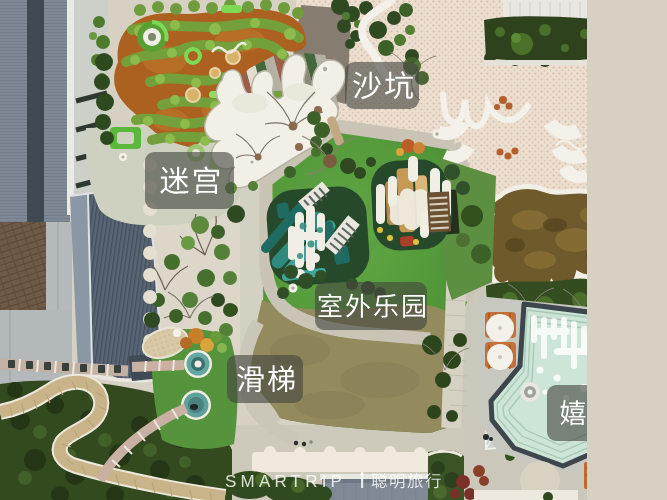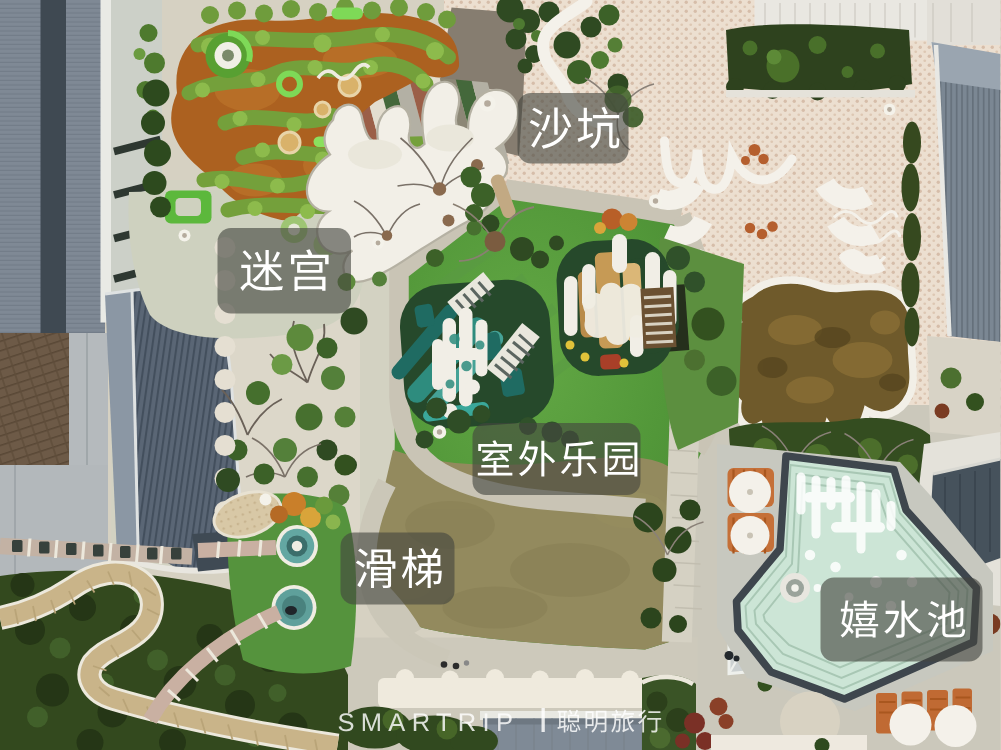--- a/index.html
+++ b/index.html
@@ -1,14 +1,14 @@
 <!DOCTYPE html>
 <html><head><meta charset="utf-8"><title>playground aerial</title>
 <style>html,body{margin:0;padding:0;background:#d6d1c2;font-family:"Liberation Sans",sans-serif;}
-#wrap{width:667px;height:500px;overflow:hidden;}</style></head>
+#wrap{width:587px;height:500px;overflow:hidden;}</style></head>
 <body>
 <div id="wrap">
 <svg width="667" height="500" viewBox="0 0 667 500">
 <defs>
 <path id="g6c99" d="M420 670C394 547 351 419 296 336C315 327 348 308 363 297C416 385 464 523 495 656ZM755 660C814 574 871 456 893 379L962 410C939 487 880 601 819 688ZM824 384C746 160 579 37 298 -18C314 -37 332 -65 340 -87C634 -21 810 117 894 360ZM583 832V228H660V832ZM91 774C157 745 239 696 280 662L325 723C282 757 198 802 133 828ZM37 499C101 469 182 422 221 390L264 452C223 484 141 528 78 554ZM70 -16 134 -66C192 28 260 153 312 258L256 306C200 193 123 61 70 -16Z"></path>
 <path id="g5751" d="M377 663V592H959V663ZM566 827C592 779 621 714 635 672L707 698C693 738 662 801 635 849ZM35 141 57 64C149 103 268 153 381 202L366 269L242 219V528H359V599H242V828H171V599H49V528H171V192C120 172 73 154 35 141ZM475 491V307C475 198 456 65 311 -30C326 -41 352 -71 361 -87C519 17 550 179 550 306V421H737V49C737 -21 743 -38 758 -52C774 -66 797 -72 817 -72C829 -72 856 -72 870 -72C890 -72 911 -68 924 -59C938 -49 948 -35 953 -11C959 12 962 77 962 130C943 137 919 149 904 162C904 102 903 56 901 35C899 15 896 5 891 1C885 -3 875 -5 866 -5C857 -5 843 -5 836 -5C828 -5 822 -4 817 0C812 5 811 19 811 46V491Z"></path>
 <path id="g8ff7" d="M343 767C379 703 419 618 434 565L502 592C486 644 445 728 406 790ZM836 797C812 734 767 644 732 588L791 563C827 616 872 699 909 770ZM74 789C126 734 190 659 219 611L279 655C248 702 182 775 129 828ZM583 830V517H310V448H540C478 341 379 230 294 172C311 158 335 131 347 114C428 177 519 286 583 398V56H656V398C743 307 842 201 894 134L949 184C893 250 787 359 698 448H935V517H656V830ZM248 501H45V431H176V117C132 100 79 53 24 -9L80 -82C129 -12 176 52 208 52C230 52 264 16 306 -12C378 -58 463 -69 593 -69C694 -69 879 -63 950 -58C952 -35 964 5 974 26C873 15 720 6 596 6C479 6 391 13 325 56C290 78 267 98 248 110Z"></path>
 <path id="g5bab" d="M290 503H710V388H290ZM219 566V325H783V566ZM161 238V-79H232V-42H776V-77H850V238ZM232 24V172H776V24ZM421 824C438 795 456 759 469 727H83V515H158V653H841V515H919V727H558C543 763 519 810 496 846Z"></path>
 <path id="g6ed1" d="M93 777C154 739 232 682 271 646L320 702C281 736 200 790 140 826ZM42 499C99 467 174 420 212 389L257 447C218 478 142 522 86 551ZM76 -16 141 -63C191 28 250 150 294 252L235 298C187 188 121 59 76 -16ZM460 215H780V142H460ZM460 271V342H780V271ZM391 402V-80H460V87H780V-4C780 -17 776 -21 762 -21C748 -22 701 -22 651 -20C659 -38 669 -64 672 -81C743 -81 788 -81 816 -70C843 -60 852 -42 852 -4V402ZM398 803V533H293V363H362V472H879V363H952V533H846V803ZM466 533V624H602V533ZM775 533H665V675H466V743H775Z"></path>
 <path id="g68af" d="M193 840V647H50V577H187C155 440 94 281 31 197C45 179 63 146 71 124C116 190 160 296 193 407V-79H262V444C289 395 321 336 334 304L380 358C363 387 287 503 262 537V577H369V647H262V840ZM623 426V316H472L486 426ZM427 490C421 414 409 315 397 252H590C528 157 427 69 331 25C346 11 368 -15 379 -32C468 15 557 96 623 189V-80H694V252H877C870 141 862 97 852 85C845 77 838 75 825 75C813 75 784 76 751 79C762 60 768 30 770 9C805 8 839 8 858 10C880 13 895 19 909 35C929 59 939 125 947 286C948 296 949 316 949 316H694V426H917V677H798C824 719 851 771 875 818L803 840C784 792 752 723 724 677H564L594 690C581 731 550 792 517 837L458 813C486 772 513 718 527 677H391V613H623V490ZM694 613H847V490H694Z"></path>

